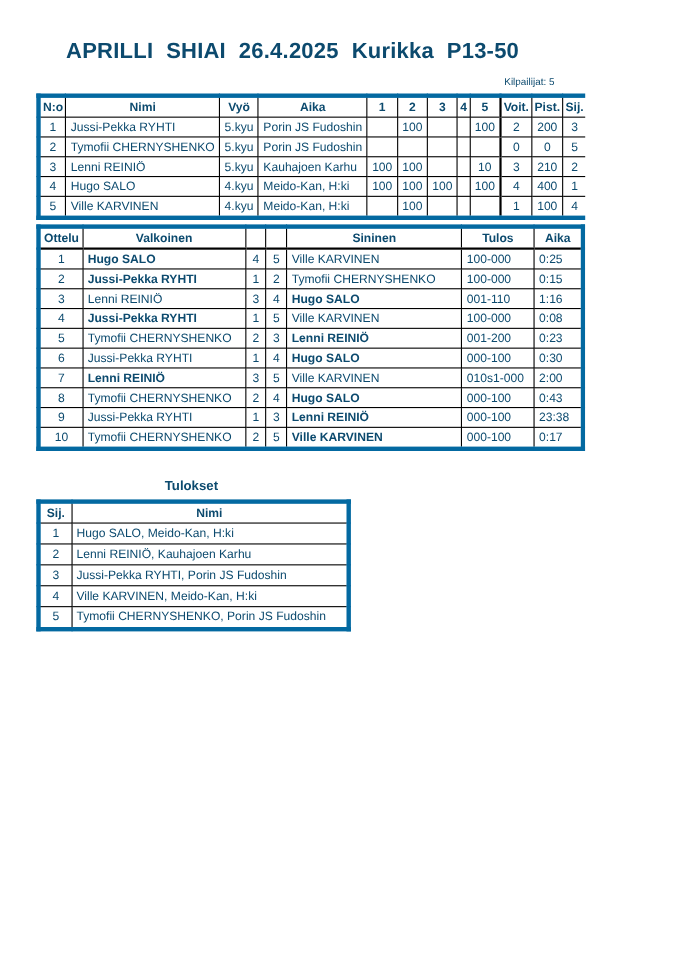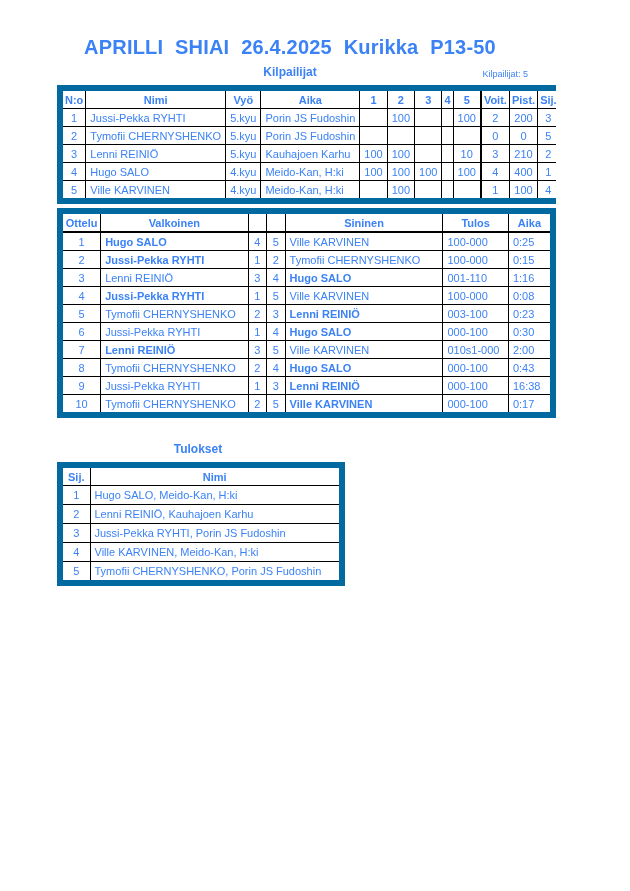--- a/index.html
+++ b/index.html
@@ -1,23 +1,22 @@
 <!DOCTYPE html>
 <html><head>
 <meta charset="utf-8">
 <style>
   html,body { margin:0; padding:0; background:#ffffff; }
   .page {
     position:relative;
     width:532px; height:891px;
     background:#ffffff;
-    color:#3b82f6;
+    color:#0c4a6e;
     font-family:"Liberation Sans", sans-serif;
     overflow:hidden;
-    padding-left:24px;
   }
   .title {
     margin:0;
     padding-top:36px;
     text-align:center;
     font-size:20px;
     font-weight:bold;
     word-spacing:6px;
     letter-spacing:0.2px;
   }
@@ -33,21 +32,21 @@
     top:4px; right:28px;
     font-size:9px;
   }
   table {
     border-collapse:collapse;
     table-layout:fixed;
     margin-left:33px;
     margin-top:4px;
     font-size:11px;
   }
-  .t { border:6px solid #0369a1; }
+  .t { border:4px solid #0369a1; }
   .t th, .t td {
     border:1px solid #000;
     height:17px;
     padding:0 4px;
     overflow:hidden;
     white-space:nowrap;
     vertical-align:middle;
   }
   .t th { font-weight:bold; text-align:center; padding:0 2px; }
   .t-results td { height:18px; }
@@ -61,21 +60,20 @@
   .mt-results { margin-top:24px; }
 </style>
 </head>
 <body>
 
 <div class="page">
 
   <h1 class="title">APRILLI SHIAI 26.4.2025 Kurikka P13-50</h1>
 
   <div class="sec-head">
-    <div class="sec-title">Kilpailijat</div>
     <div class="count-note">Kilpailijat: 5</div>
   </div>
 
   <table class="t t-competitors">
     <colgroup>
       <col style="width:24px">
         <col style="width:150px">
         <col style="width:50px">
         <col style="width:126px">
       <col style="width:22px">
@@ -235,21 +233,21 @@
         <td class="l"><span class="">Ville KARVINEN</span></td>
         <td class="r">100-000</td>
         <td class="r">0:08</td>
       </tr>
       <tr>
         <td class="c">5</td>
         <td class="l"><span class="">Tymofii CHERNYSHENKO</span></td>
         <td class="c">2</td>
         <td class="c">3</td>
         <td class="l"><span class="winner">Lenni REINIÖ</span></td>
-        <td class="r">003-100</td>
+        <td class="r">001-200</td>
         <td class="r">0:23</td>
       </tr>
       <tr>
         <td class="c">6</td>
         <td class="l"><span class="">Jussi-Pekka RYHTI</span></td>
         <td class="c">1</td>
         <td class="c">4</td>
         <td class="l"><span class="winner">Hugo SALO</span></td>
         <td class="r">000-100</td>
         <td class="r">0:30</td>
@@ -272,21 +270,21 @@
         <td class="r">000-100</td>
         <td class="r">0:43</td>
       </tr>
       <tr>
         <td class="c">9</td>
         <td class="l"><span class="">Jussi-Pekka RYHTI</span></td>
         <td class="c">1</td>
         <td class="c">3</td>
         <td class="l"><span class="winner">Lenni REINIÖ</span></td>
         <td class="r">000-100</td>
-        <td class="r">16:38</td>
+        <td class="r">23:38</td>
       </tr>
       <tr>
         <td class="c">10</td>
         <td class="l"><span class="">Tymofii CHERNYSHENKO</span></td>
         <td class="c">2</td>
         <td class="c">5</td>
         <td class="l"><span class="winner">Ville KARVINEN</span></td>
         <td class="r">000-100</td>
         <td class="r">0:17</td>
       </tr>

